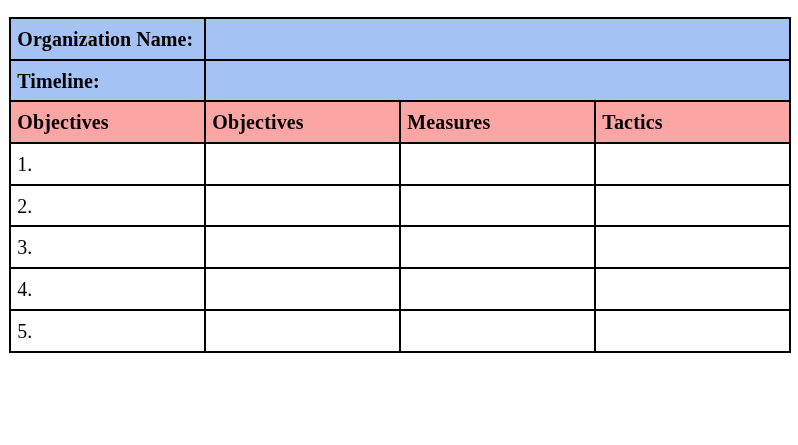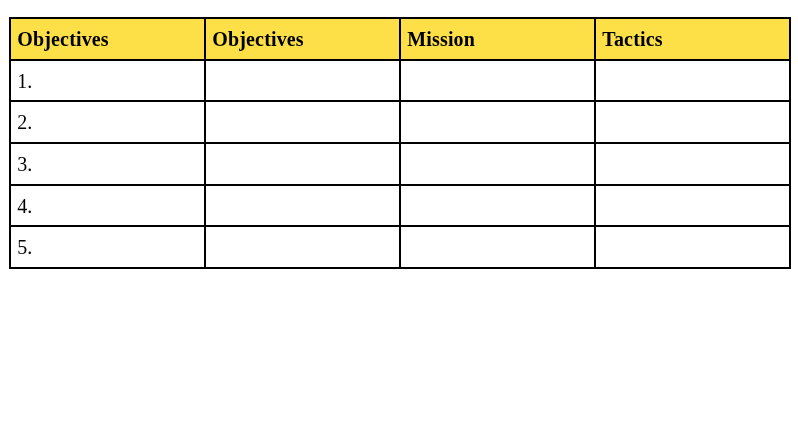--- a/index.html
+++ b/index.html
@@ -35,21 +35,21 @@
     font-weight: bold;
     font-size: 20px;
     color: #000;
     white-space: nowrap;
   }
   .blue-blank {
     background: #A4C2F4;
   }
   .hdr-cell {
     letter-spacing: 0.15px;
-    background: #fde047;
+    background: #fca5a5;
     font-weight: bold;
     font-size: 20px;
     color: #000;
     white-space: nowrap;
   }
   .num-cell {
     background: #ffffff;
     font-size: 20px;
     color: #000;
     white-space: nowrap;
@@ -63,23 +63,31 @@
 
 <table id="plan-table">
   <colgroup>
     <col style="width:195px">
       <col style="width:195px">
       <col style="width:195px">
       <col style="width:195px">
   </colgroup>
   <tbody>
     <tr>
+      <td class="lbl-cell">Organization Name:</td>
+      <td class="blue-blank" colspan="3"></td>
+    </tr>
+    <tr>
+      <td class="lbl-cell">Timeline:</td>
+      <td class="blue-blank" colspan="3"></td>
+    </tr>
+    <tr>
       <td class="hdr-cell">Objectives</td>
       <td class="hdr-cell">Objectives</td>
-      <td class="hdr-cell">Mission</td>
+      <td class="hdr-cell">Measures</td>
       <td class="hdr-cell">Tactics</td>
     </tr>
     <tr>
       <td class="num-cell">1.</td>
       <td class="blank-cell"></td>
       <td class="blank-cell"></td>
       <td class="blank-cell"></td>
     </tr>
     <tr>
       <td class="num-cell">2.</td>

